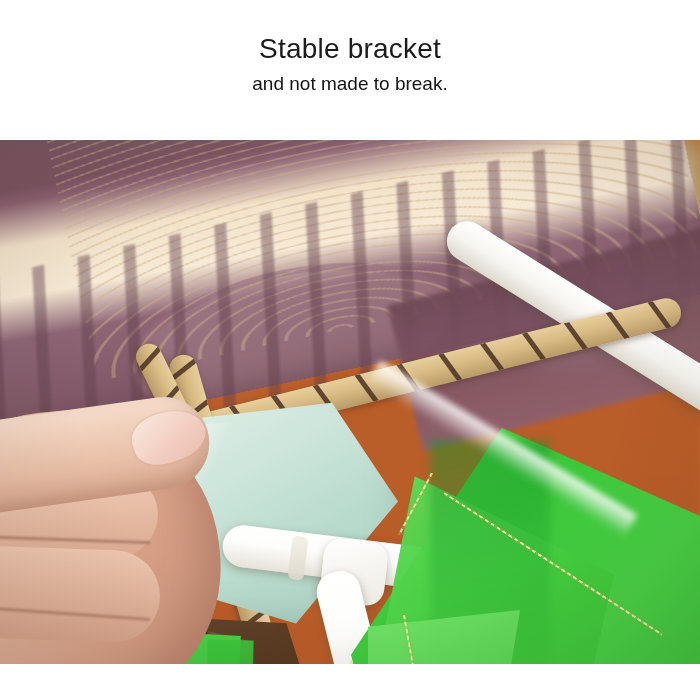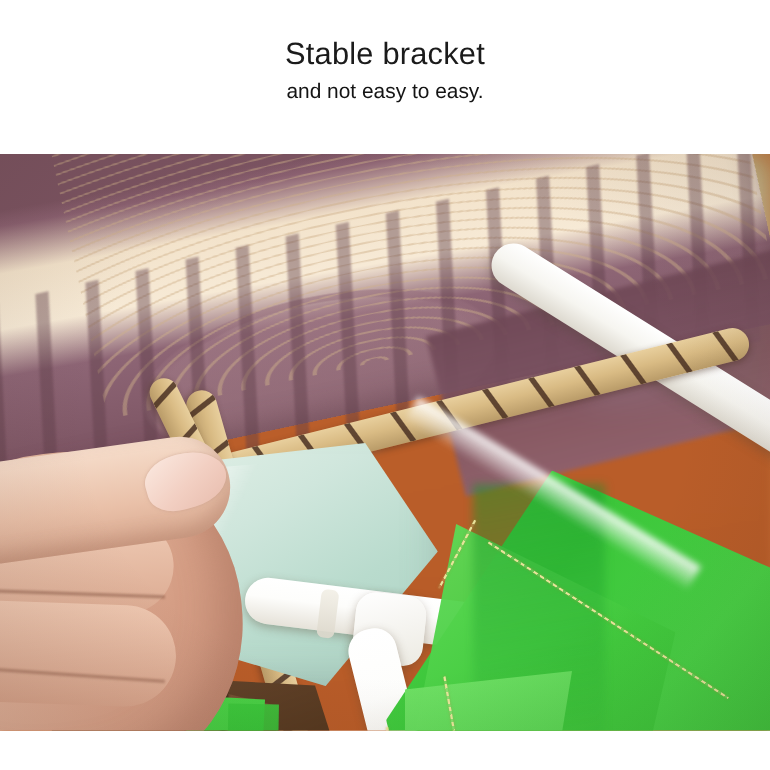--- a/index.html
+++ b/index.html
@@ -308,21 +308,21 @@
   }
 </style>
 </head>
 <body>
 
 <div class="page">
 
   <div class="header">
     <h1 class="title">Stable bracket</h1>
     <p class="subtitle">
-      <span class="l2">and not easy to easy.</span>
+      <span class="l2">and not made to break.</span>
     </p>
   </div>
 
   <div class="photo">
 
     <div class="layer bg-orange"></div>
     <div class="layer bg-bars"></div>
     <div class="layer bg-soft-top"></div>
 
     <div class="layer wood-slab"></div>

